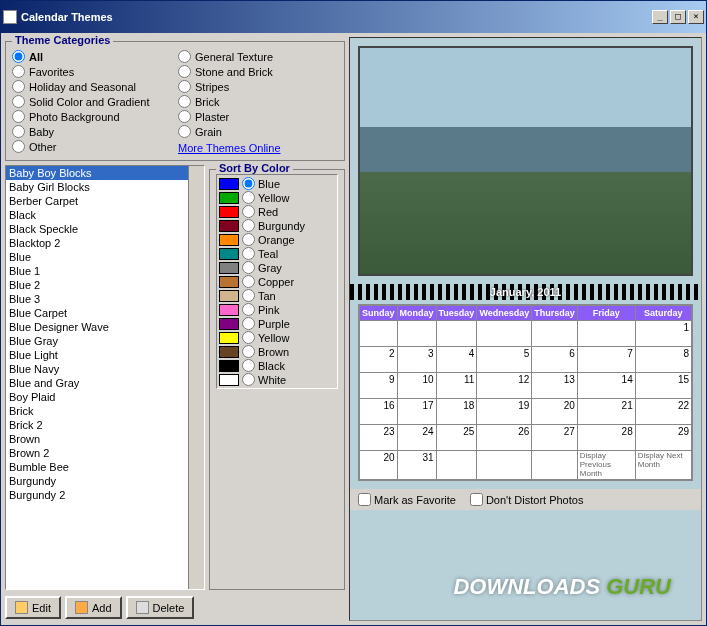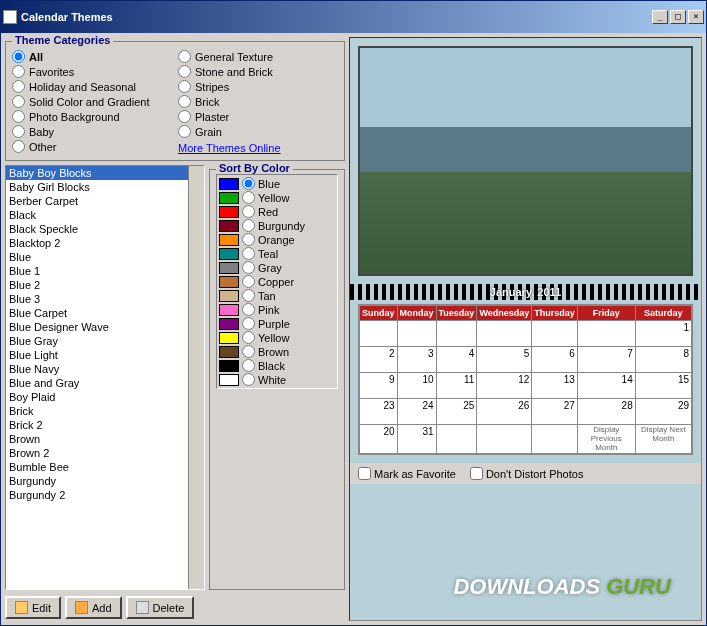--- a/index.html
+++ b/index.html
@@ -31,23 +31,23 @@
 .swatch { width: 20px; height: 12px; border: 1px solid #000; }
 .btnrow { display: flex; gap: 4px; padding: 2px 0; }
 .btn { background: #d4d0c8; border: 2px solid; border-color: #fff #404040 #404040 #fff; padding: 3px 8px; display: flex; align-items: center; gap: 4px; cursor: pointer; font-size: 11px; }
 .btn .bicon { width: 13px; height: 13px; display: inline-block; border: 1px solid #888; }
 .preview { flex: 0 0 auto; padding: 8px; }
 .photo { width: 100%; height: 230px; border: 2px solid #444; background: linear-gradient(to bottom, #a8c8d8 0%, #a8c8d8 35%, #3a5a3a 35%, #2a4a2a 55%, #4a6a4a 55%, #3a5a3a 100%); position: relative; }
 .photo::after { content:""; position:absolute; left:0; right:0; top:35%; height:20%; background:#5a7a8a; }
 .month-label { text-align:center; color:#fff; font-weight:bold; text-shadow:0 0 2px #000; padding:2px 0; font-size: 11px; background: repeating-linear-gradient(to right,#000 0,#000 4px,transparent 4px,transparent 8px); }
 .cal { margin: 4px 8px 8px; border: 1px solid #888; background:#fff; font-size:10px; }
 .cal table { width:100%; border-collapse: collapse; }
-.cal th { background:#b91c1c; color:#fff; font-weight:bold; padding:2px; border:1px solid #888; font-size:9px; }
+.cal th { background:#8b5cf6; color:#fff; font-weight:bold; padding:2px; border:1px solid #888; font-size:9px; }
 .cal td { border:1px solid #888; height:26px; vertical-align:top; padding:1px 2px; text-align:right; }
-.cal td.greylink { color:#666; font-size:8px; text-align:center; cursor:pointer; line-height:1.1; }
+.cal td.greylink { color:#666; font-size:8px; text-align:left; cursor:pointer; line-height:1.1; }
 .bottom-opts { padding: 4px 8px; display:flex; gap:14px; align-items:center; background:#d6d3ce; }
 .chk { display:flex; align-items:center; gap:3px; }
 .watermark { position:absolute; right:30px; bottom:20px; font-size:22px; font-weight:bold; font-style:italic; color:#fff; text-shadow:0 0 4px rgba(0,0,0,.4); pointer-events:none; }
 .watermark .g { color:#6aaa2a; }
 </style>
 </head>
 <body>
 
 <div class="window">
   <div class="titlebar">
@@ -293,20 +293,29 @@
               <tr>
                 <td>9</td>
                 <td>10</td>
                 <td>11</td>
                 <td>12</td>
                 <td>13</td>
                 <td>14</td>
                 <td>15</td>
               </tr>
               <tr>
+                <td>16</td>
+                <td>17</td>
+                <td>18</td>
+                <td>19</td>
+                <td>20</td>
+                <td>21</td>
+                <td>22</td>
+              </tr>
+              <tr>
                 <td>23</td>
                 <td>24</td>
                 <td>25</td>
                 <td>26</td>
                 <td>27</td>
                 <td>28</td>
                 <td>29</td>
               </tr>
               <tr>
                 <td>20</td>

